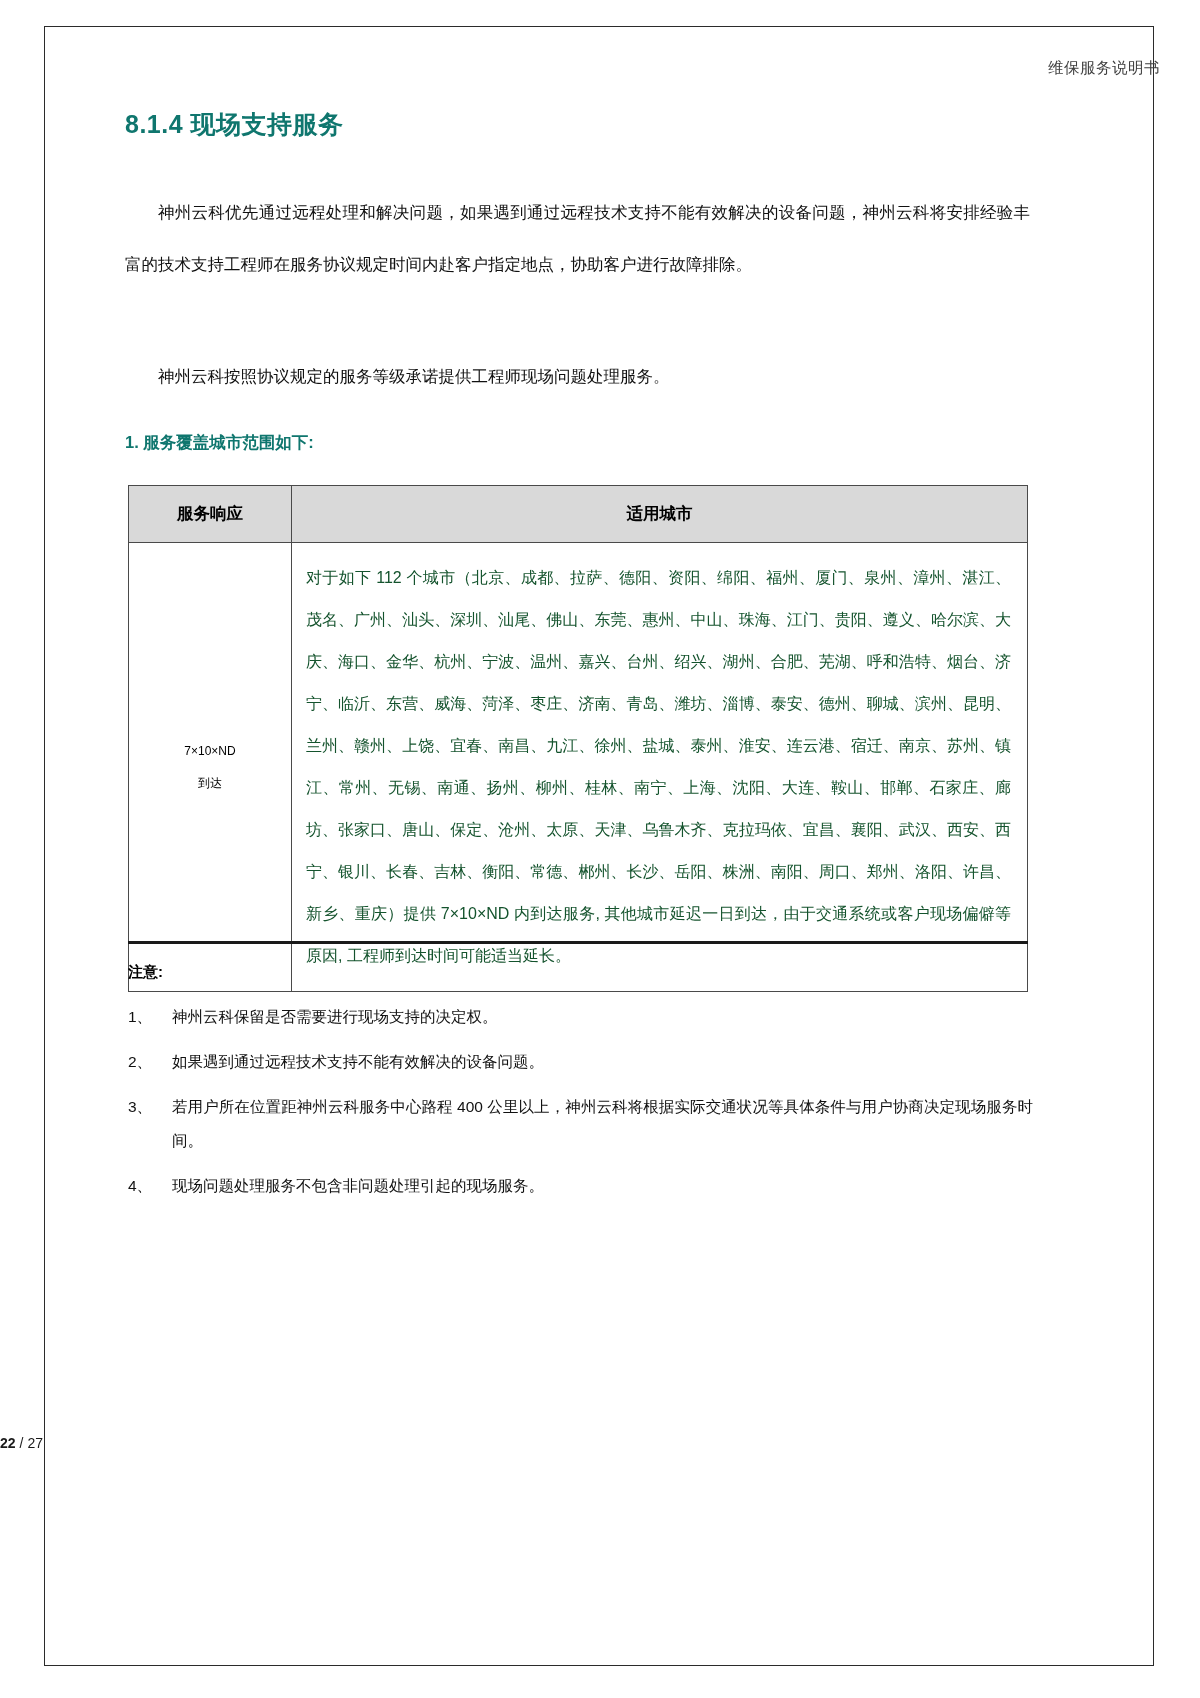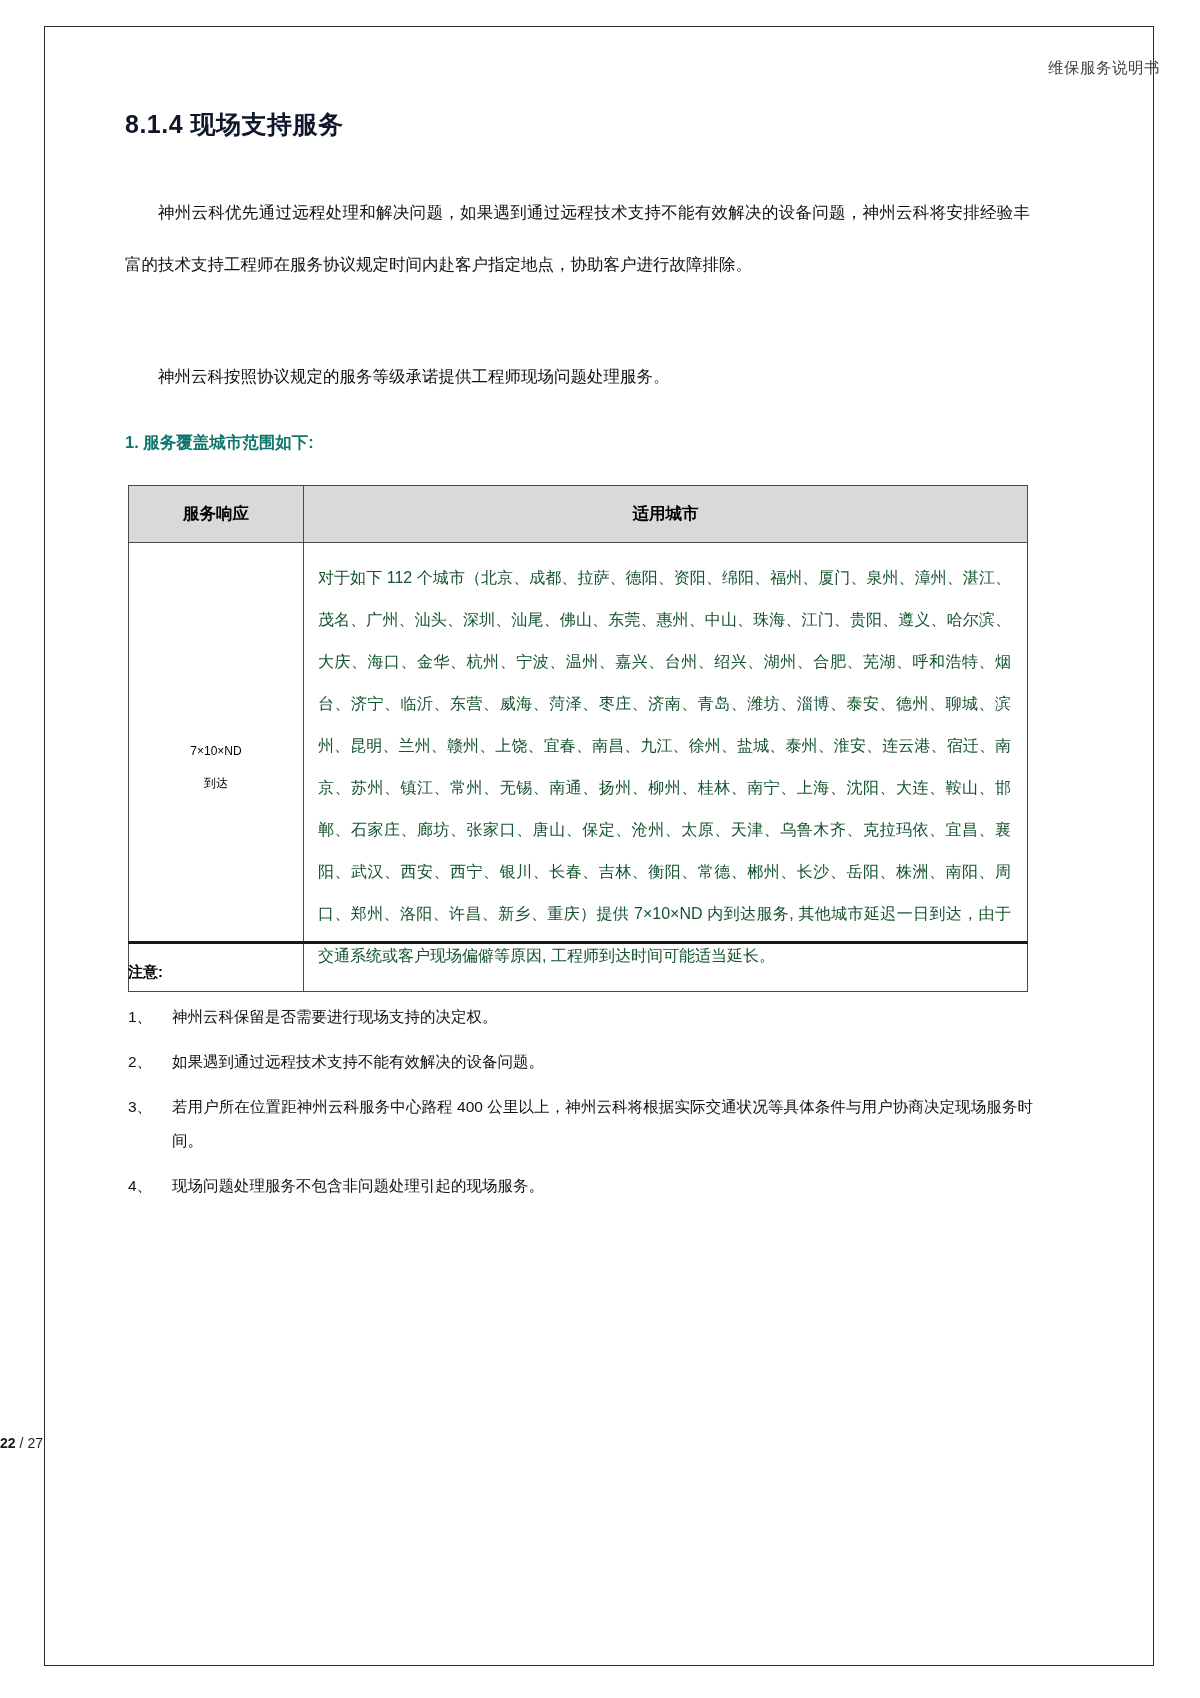--- a/index.html
+++ b/index.html
@@ -37,21 +37,21 @@
     color: #404040;
     letter-spacing: 0.5px;
   }
   .heading {
     position: absolute;
     left: 125px;
     top: 108px;
     font-size: 25px;
     font-weight: bold;
     letter-spacing: 0.5px;
-    color: #0f172a;
+    color: #0f766e;
   }
   .para {
     position: absolute;
     left: 125px;
     width: 905px;
     font-size: 16.5px;
     line-height: 52px;
     text-align: justify;
     color: #111;
     text-indent: 2em;
@@ -77,21 +77,21 @@
   table.cities th, table.cities td {
     border: 1px solid #4a4a4a;
     vertical-align: middle;
   }
   table.cities thead th {
     background: #d9d9d9;
     font-size: 16.5px;
     font-weight: bold;
     text-align: center;
     height: 48px;
-    padding: 4px 16px;
+    padding: 4px 10px;
   }
   th.col-resp { width: 142px; }
   td.resp-cell {
     text-align: center;
     font-size: 12px;
     line-height: 32px;
     padding: 8px 6px;
   }
   td.city-cell {
     font-size: 16px;

